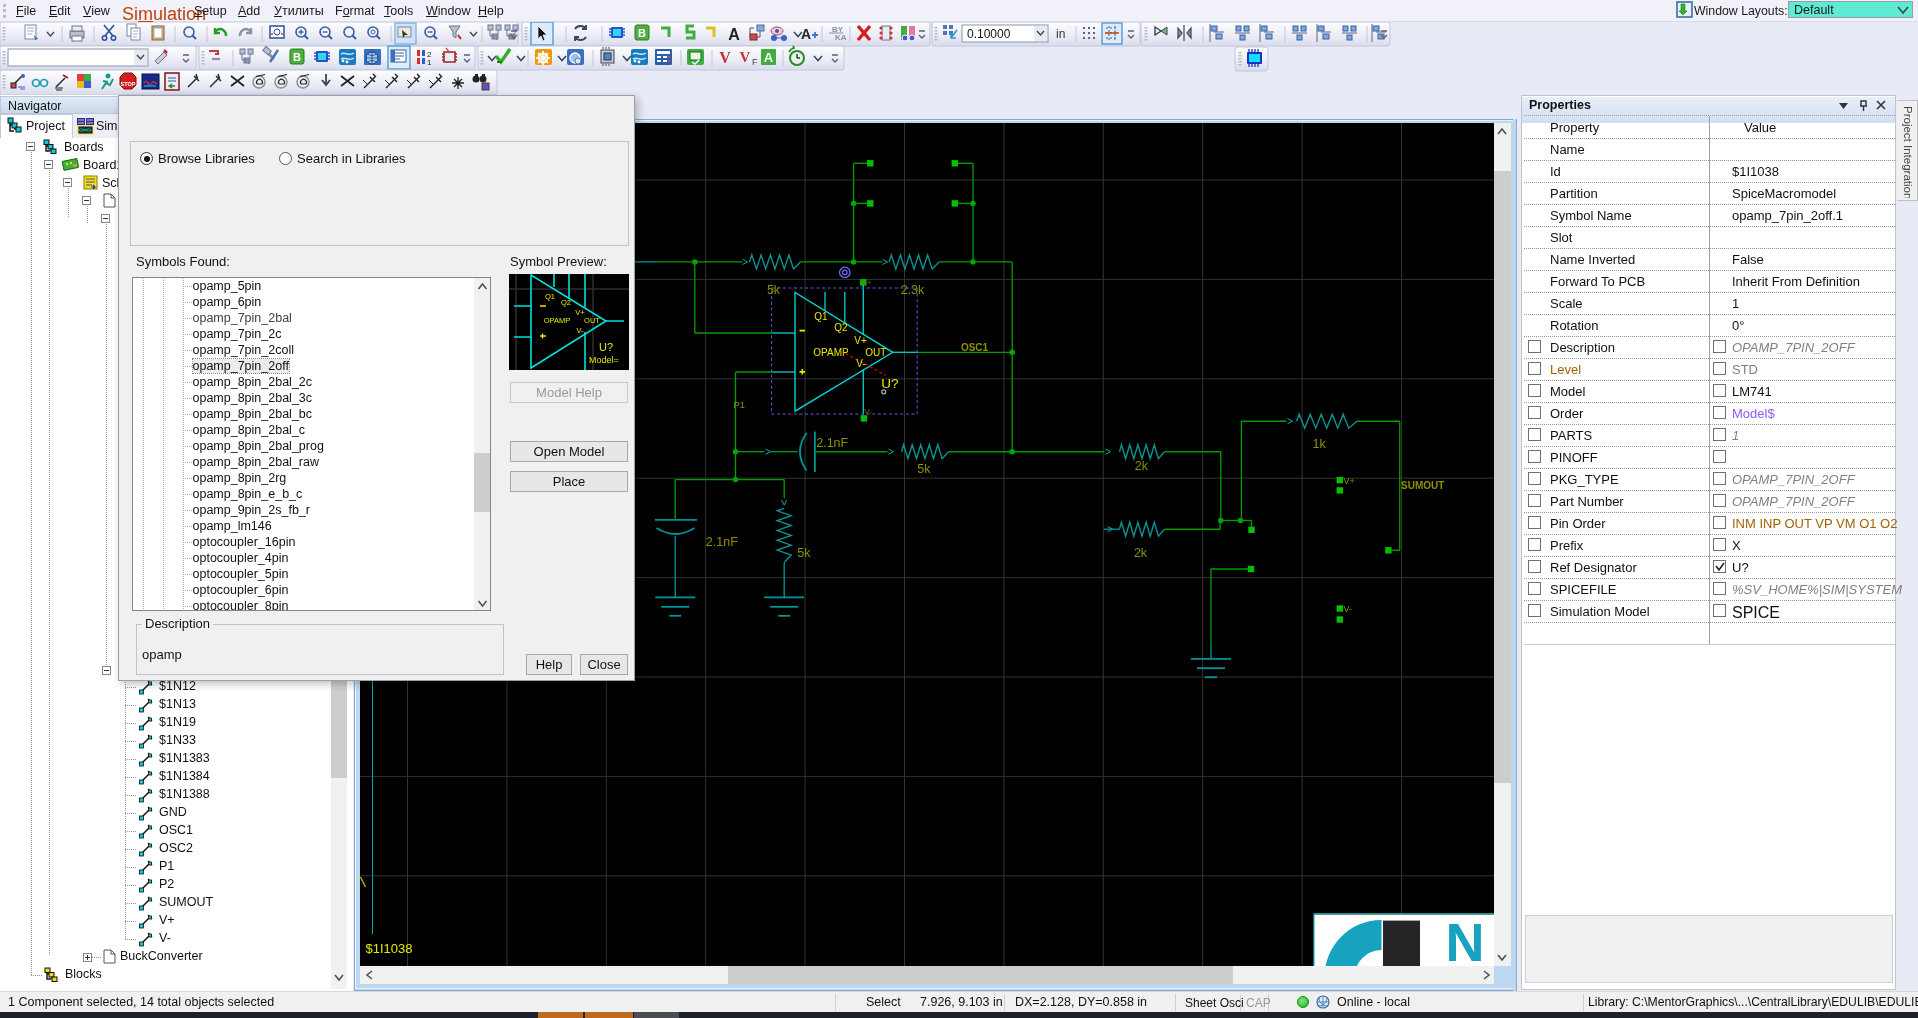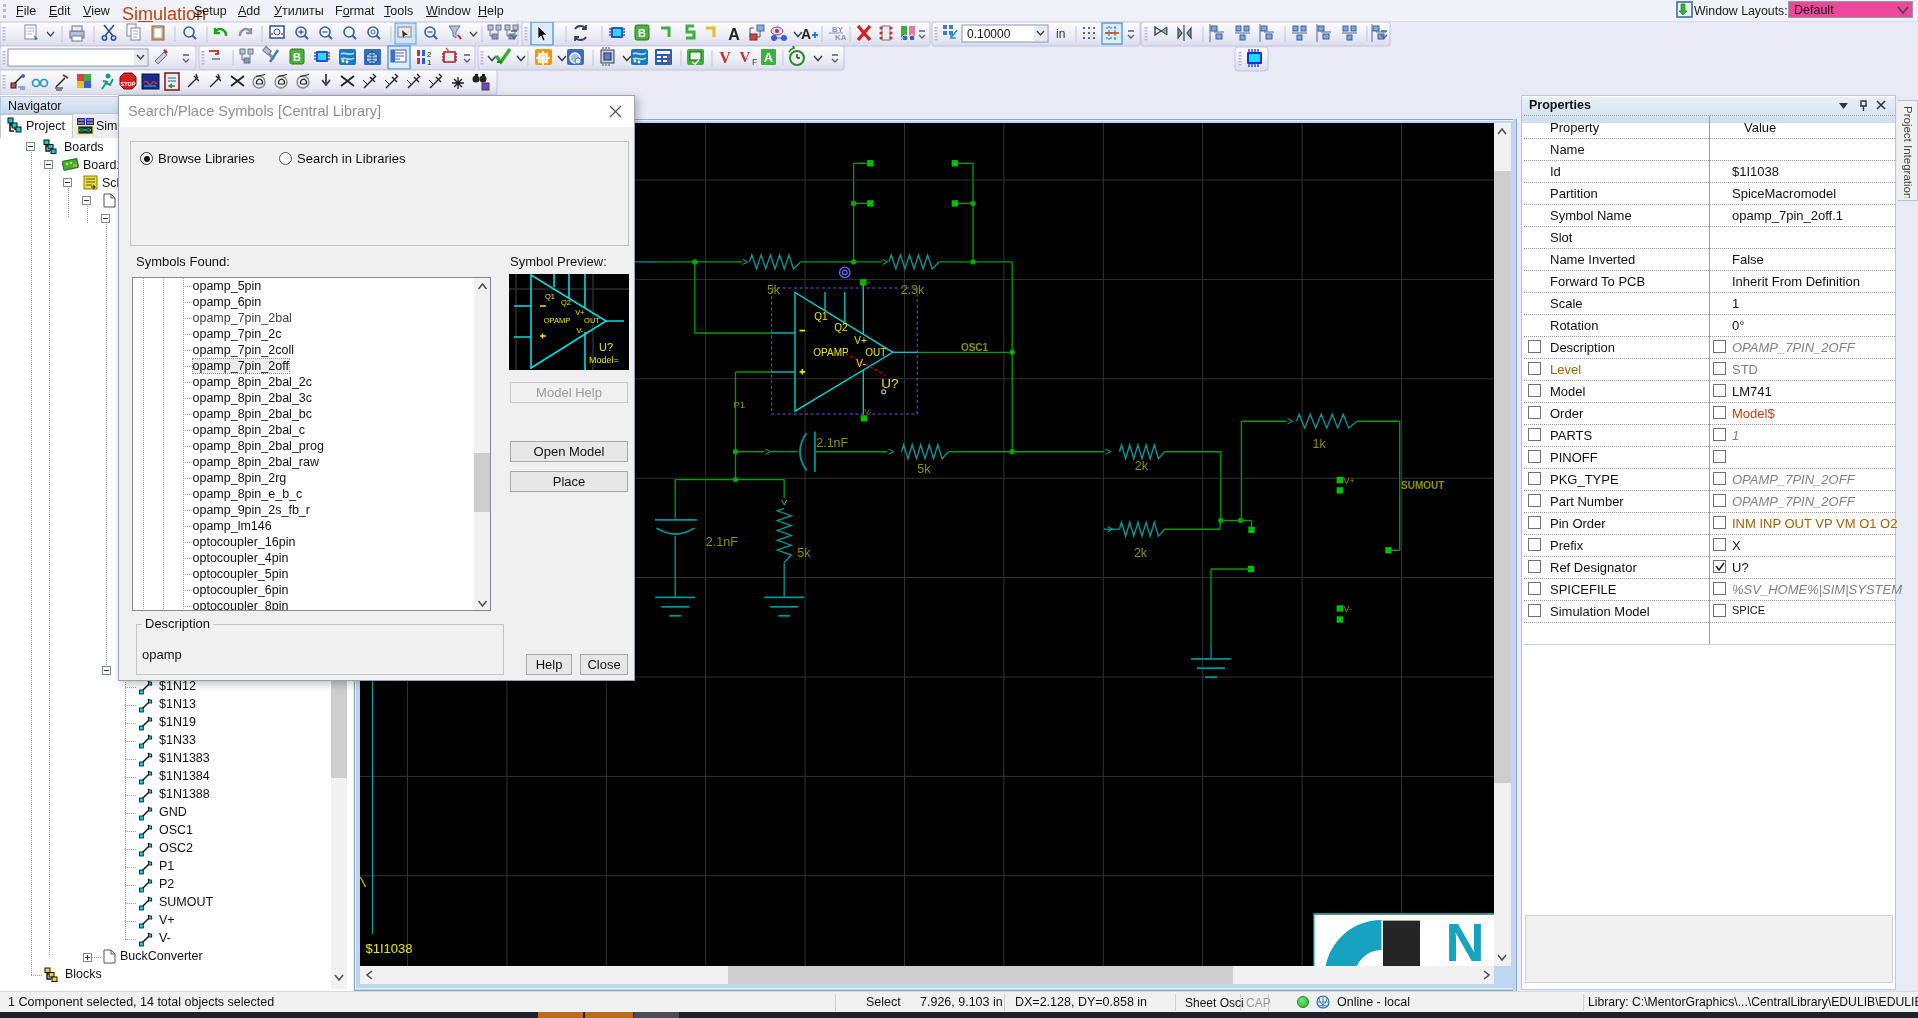--- a/index.html
+++ b/index.html
@@ -18,21 +18,21 @@
 <span class="abs" style="left:274px;top:3.5px;font-size:12.5px;color:#1a1a1a"><u>У</u>тилиты</span>
 <span class="abs" style="left:335px;top:3.5px;font-size:12.5px;color:#1a1a1a">F<u>o</u>rmat</span>
 <span class="abs" style="left:384px;top:3.5px;font-size:12.5px;color:#1a1a1a"><u>T</u>ools</span>
 <span class="abs" style="left:426px;top:3.5px;font-size:12.5px;color:#1a1a1a"><u>W</u>indow</span>
 <span class="abs" style="left:478px;top:3.5px;font-size:12.5px;color:#1a1a1a"><u>H</u>elp</span>
 <svg class="abs" style="left:1676px;top:1px" width="20" height="18">
       <rect x="1" y="1" width="15" height="15" fill="#e8f0fb" stroke="#3a6ea5" stroke-width="1.6"></rect>
       <path d="M5,3 L5,10 L3,10 L7,14 L11,10 L9,10 L9,3 Z" fill="#2db52d" stroke="#1a7a1a" stroke-width="0.6"></path>
     </svg>
 <span class="abs" style="left:1694px;top:3.5px;font-size:12.3px;color:#1a1a1a;white-space:nowrap">Window Layouts:</span>
-<div class="abs" style="left:1788px;top:1px;width:125px;height:17px;background:#ec4899;border:1px solid #9a9aa2">
+<div class="abs" style="left:1788px;top:1px;width:125px;height:17px;background:#5eead4;border:1px solid #9a9aa2">
       <span style="position:absolute;left:5px;top:1px;font-size:12.5px;color:#1a1a1a">Default</span>
       <svg style="position:absolute;right:3px;top:4px" width="12" height="9">
         <path d="M1,1 L6,7 L11,1" fill="none" stroke="#444" stroke-width="1.6"></path>
       </svg>
     </div>
 </div>
 <svg class="abs" style="left:0;top:22px" width="1440" height="74">
     <defs>
       <linearGradient id="bandg" x1="0" y1="0" x2="0" y2="1">
         <stop offset="0" stop-color="#fdfdfe"></stop>
@@ -835,21 +835,21 @@
 <span class="abs" style="left:210px;top:266px;font-size:13px;white-space:nowrap;color:#808080">STD</span>
 <div class="abs dotted-h" style="left:2px;top:306px;width:371px"></div>
 <div class="cb" style="left:6px;top:288px"></div>
 <span class="abs" style="left:28px;top:288px;font-size:13px;color:#111">Model</span>
 <div class="cb" style="left:191px;top:288px"></div>
 <span class="abs" style="left:210px;top:288px;font-size:13px;white-space:nowrap;color:#111">LM741</span>
 <div class="abs dotted-h" style="left:2px;top:328px;width:371px"></div>
 <div class="cb" style="left:6px;top:310px"></div>
 <span class="abs" style="left:28px;top:310px;font-size:13px;color:#111">Order</span>
 <div class="cb" style="left:191px;top:310px"></div>
-<span class="abs" style="left:210px;top:310px;font-size:13px;white-space:nowrap;color:#c2410c">Model$</span>
+<span class="abs" style="left:210px;top:310px;font-size:13px;white-space:nowrap;color:#8b5cf6">Model$</span>
 <div class="abs dotted-h" style="left:2px;top:350px;width:371px"></div>
 <div class="cb" style="left:6px;top:332px"></div>
 <span class="abs" style="left:28px;top:332px;font-size:13px;color:#111">PARTS</span>
 <div class="cb" style="left:191px;top:332px"></div>
 <span class="abs" style="left:210px;top:332px;font-size:13px;white-space:nowrap;font-style:italic;color:#808080">1</span>
 <div class="abs dotted-h" style="left:2px;top:372px;width:371px"></div>
 <div class="cb" style="left:6px;top:354px"></div>
 <span class="abs" style="left:28px;top:354px;font-size:13px;color:#111">PINOFF</span>
 <div class="cb" style="left:191px;top:354px"></div>
 <span class="abs" style="left:210px;top:354px;font-size:13px;white-space:nowrap;color:#111"></span>
@@ -883,21 +883,21 @@
 <span class="abs" style="left:210px;top:464px;font-size:13px;white-space:nowrap;color:#111">U?</span>
 <div class="abs dotted-h" style="left:2px;top:504px;width:371px"></div>
 <div class="cb" style="left:6px;top:486px"></div>
 <span class="abs" style="left:28px;top:486px;font-size:13px;color:#111">SPICEFILE</span>
 <div class="cb" style="left:191px;top:486px"></div>
 <span class="abs" style="left:210px;top:486px;font-size:13px;white-space:nowrap;font-style:italic;color:#808080">%SV_HOME%|SIM|SYSTEM</span>
 <div class="abs dotted-h" style="left:2px;top:526px;width:371px"></div>
 <div class="cb" style="left:6px;top:508px"></div>
 <span class="abs" style="left:28px;top:508px;font-size:13px;color:#111">Simulation Model</span>
 <div class="cb" style="left:191px;top:508px"></div>
-<span class="abs" style="left:210px;top:508px;font-size:11px;white-space:nowrap;color:#111">SPICE</span>
+<span class="abs" style="left:210px;top:508px;font-size:16px;white-space:nowrap;color:#111">SPICE</span>
 <div class="abs" style="left:187px;top:20px;width:1px;height:528px;background:#9aa0a8"></div>
 <div class="abs" style="left:2px;top:548px;width:371px;height:1px;background:#c8ccd4"></div>
 <div class="abs" style="left:3px;top:819px;width:368px;height:68px;background:#f0f0f0;border:1px solid #d0d0d0"></div>
 </div>
 <div class="abs" style="left:1897px;top:100px;width:21px;height:101px;background:#f0f0f0;border:1px solid #c0c0c8;border-left:none">
     <span style="position:absolute;left:3px;top:5px;writing-mode:vertical-rl;font-size:11.5px;color:#444;white-space:nowrap;width:14px;height:92px;overflow:hidden">Project Integration</span>
   </div>
 <div class="abs" style="left:0;top:991px;width:1918px;height:21px;background:#f0f0f0;border-top:1px solid #d8d8d8">
 <span class="abs" style="left:8px;top:3px;font-size:12.5px;color:#111">1 Component selected, 14 total objects selected</span>
 <div class="abs" style="left:835px;top:2px;width:1px;height:17px;background:#d0d0d0"></div>
@@ -917,26 +917,20 @@
       <path d="M1,7 h12 M7,1 v12 M3,3 a8,8 0 0 0 8,8 M11,3 a8,8 0 0 1 -8,8" stroke="#3a6ea5" stroke-width="0.8" fill="none"></path>
     </svg>
 <span class="abs" style="left:1337px;top:3px;font-size:12.5px;color:#111">Online - local</span>
 <span class="abs" style="left:1588px;top:3px;font-size:12.2px;color:#111;white-space:nowrap">Library: C:\MentorGraphics\...\CentralLibrary\EDULIB\EDULIB.lmc</span>
 </div>
 <div class="abs" style="left:0;top:1012px;width:1918px;height:6px;background:#1b222b"></div>
 <div class="abs" style="left:538px;top:1012px;width:45px;height:6px;background:#c06a20"></div>
 <div class="abs" style="left:585px;top:1012px;width:48px;height:6px;background:#c06a20"></div>
 <div class="abs" style="left:634px;top:1012px;width:45px;height:6px;background:#4a4e54"></div>
 <div class="abs" style="left:118px;top:95px;width:517px;height:586px;background:#f0f0f0;border:1px solid #9aa0b0;box-shadow:3px 3px 8px rgba(0,0,0,0.25)">
-<div class="abs" style="left:0;top:0;width:515px;height:31px;background:#fff">
-      <span style="position:absolute;left:9px;top:7px;font-size:14.5px;color:#8f8f8f">Search/Place Symbols [Central Library]</span>
-      <svg style="position:absolute;right:11px;top:9px" width="14" height="14">
-        <path d="M1,1 L12,12 M12,1 L1,12" stroke="#555" stroke-width="1.2"></path>
-      </svg>
-    </div>
 <div class="abs" style="left:11px;top:45px;width:499px;height:105px;border:1px solid #c4c4c4"></div>
 <div class="abs" style="left:21px;top:56px;width:13px;height:13px;border-radius:7px;background:#fff;border:1px solid #333"></div>
 <div class="abs" style="left:25px;top:60px;width:6px;height:6px;border-radius:3px;background:#111"></div>
 <span class="abs" style="left:39px;top:55px;font-size:13px;color:#111">Browse Libraries</span>
 <div class="abs" style="left:160px;top:56px;width:13px;height:13px;border-radius:7px;background:#fff;border:1px solid #555"></div>
 <span class="abs" style="left:178px;top:55px;font-size:13px;color:#111">Search in Libraries</span>
 <span class="abs" style="left:17px;top:158px;font-size:13px;color:#111">Symbols Found:</span>
 <div class="abs" style="left:12.5px;top:181px;width:359px;height:334px;background:#fff;border:1px solid #828790;overflow:hidden">
 <div class="abs" style="left:10px;top:0;width:1px;height:334px;background-image:linear-gradient(#b0b0b0 1px,transparent 1px);background-size:1px 2px"></div>
 <div class="abs" style="left:30.5px;top:0;width:1px;height:334px;background-image:linear-gradient(#b0b0b0 1px,transparent 1px);background-size:1px 2px"></div>

